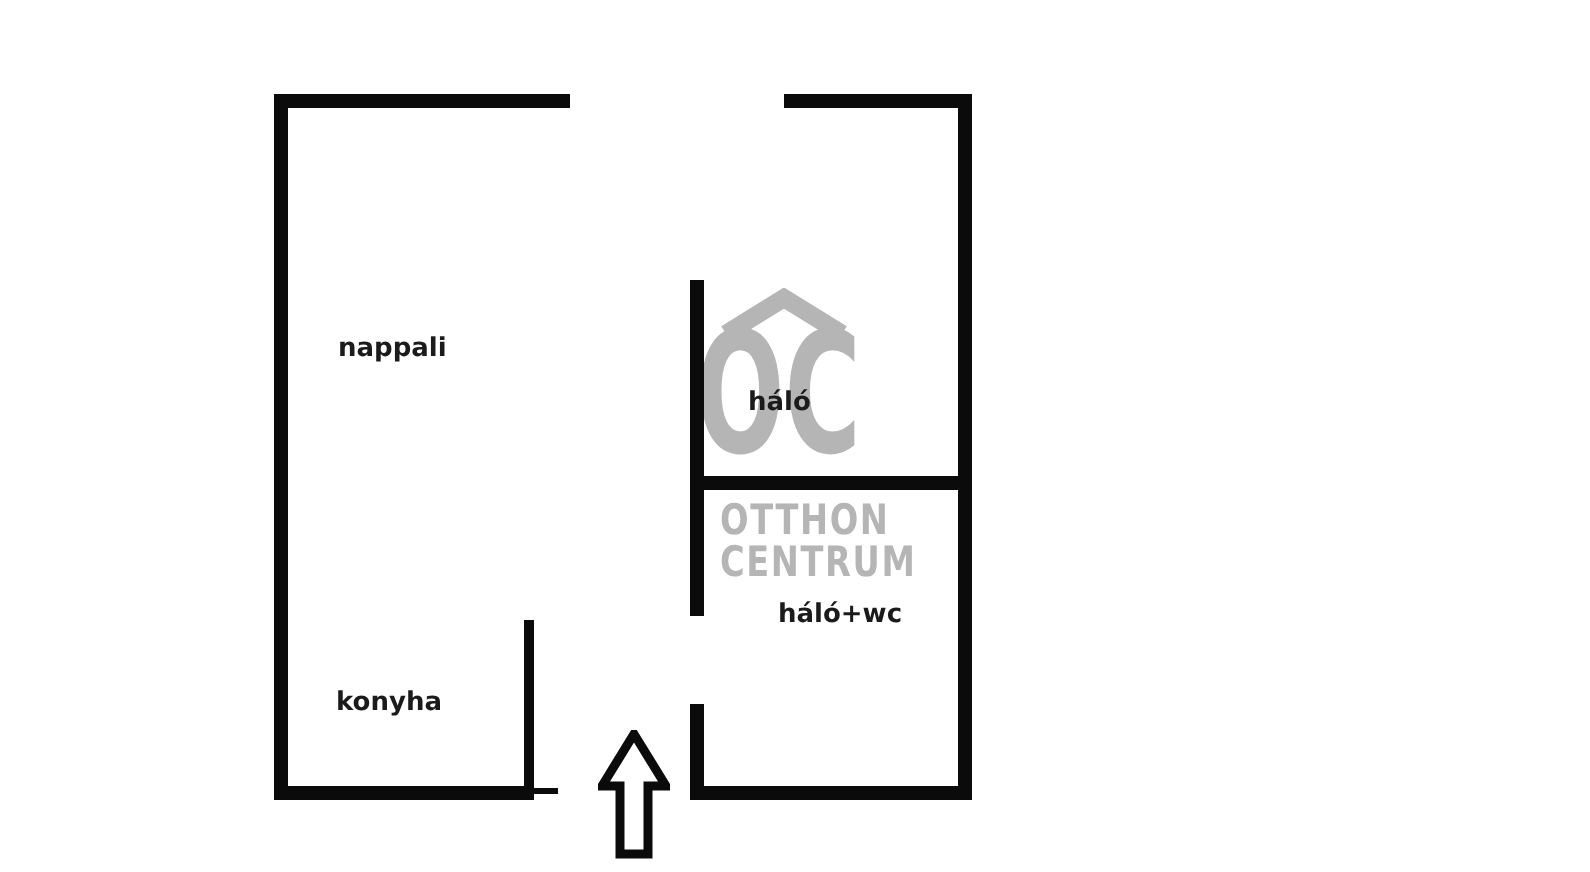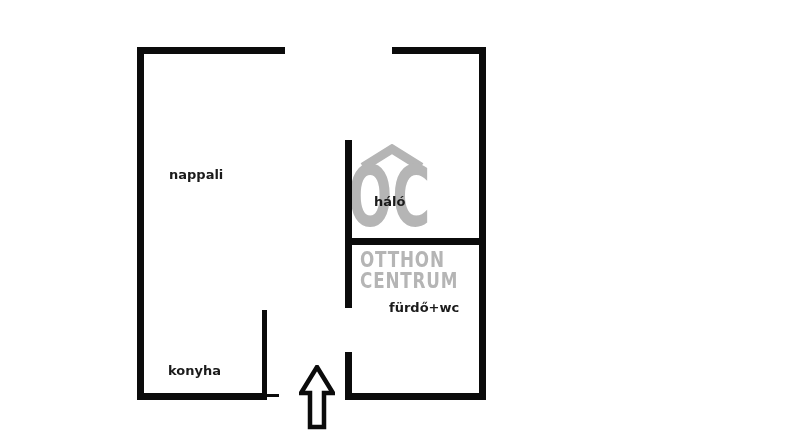--- a/index.html
+++ b/index.html
@@ -40,21 +40,21 @@
     color: #1b1b1b;
     font-weight: bold;
     font-size: 13px;
     line-height: 1;
     white-space: nowrap;
     z-index: 4;
   }
   #lbl-nappali { left:169px; top:168px; }
   #lbl-halo    { left:374px; top:195px; }
   #lbl-furdo   { left:389px; top:301px; }
-  #lbl-konyha  { left:168px; top:364px; }
+  #lbl-konyha  { left:168px; top:345px; }
 
   
   .wm { position: absolute; z-index: 1; }
   #wm-roof { left:359px; top:144px; width:66px; height:26px; }
   #wm-oc {
     left:348px; top:155px;
     font-size: 84px;
     font-weight: bold;
     line-height: 1;
     letter-spacing: 0px;
@@ -108,20 +108,20 @@
 
   <svg class="wm" id="wm-roof" viewBox="0 0 66 26">
     <polyline points="4,23 33,5 62,23" fill="none" stroke="#b5b5b5" stroke-width="9" stroke-linecap="butt" stroke-linejoin="miter"></polyline>
   </svg>
   <span class="wm" id="wm-oc" style="color:#b5b5b5;">OC</span>
   <span class="wm-line" id="wm-line1" style="color:#b5b5b5;">OTTHON</span>
   <span class="wm-line" id="wm-line2" style="color:#b5b5b5;">CENTRUM</span>
 
   <span class="room-label" id="lbl-nappali">nappali</span>
   <span class="room-label" id="lbl-halo">háló</span>
-  <span class="room-label" id="lbl-furdo">fürdő+wc</span>
+  <span class="room-label" id="lbl-furdo">háló+wc</span>
   <span class="room-label" id="lbl-konyha">konyha</span>
 
   <svg id="entrance-arrow" viewBox="0 0 36 65">
     <polygon points="18,2 34,28 25,28 25,62 11,62 11,28 2,28" fill="#ffffff" stroke="#0b0b0b" stroke-width="4.5" stroke-linejoin="miter"></polygon>
   </svg>
 
 </div>
 
 </body></html>

